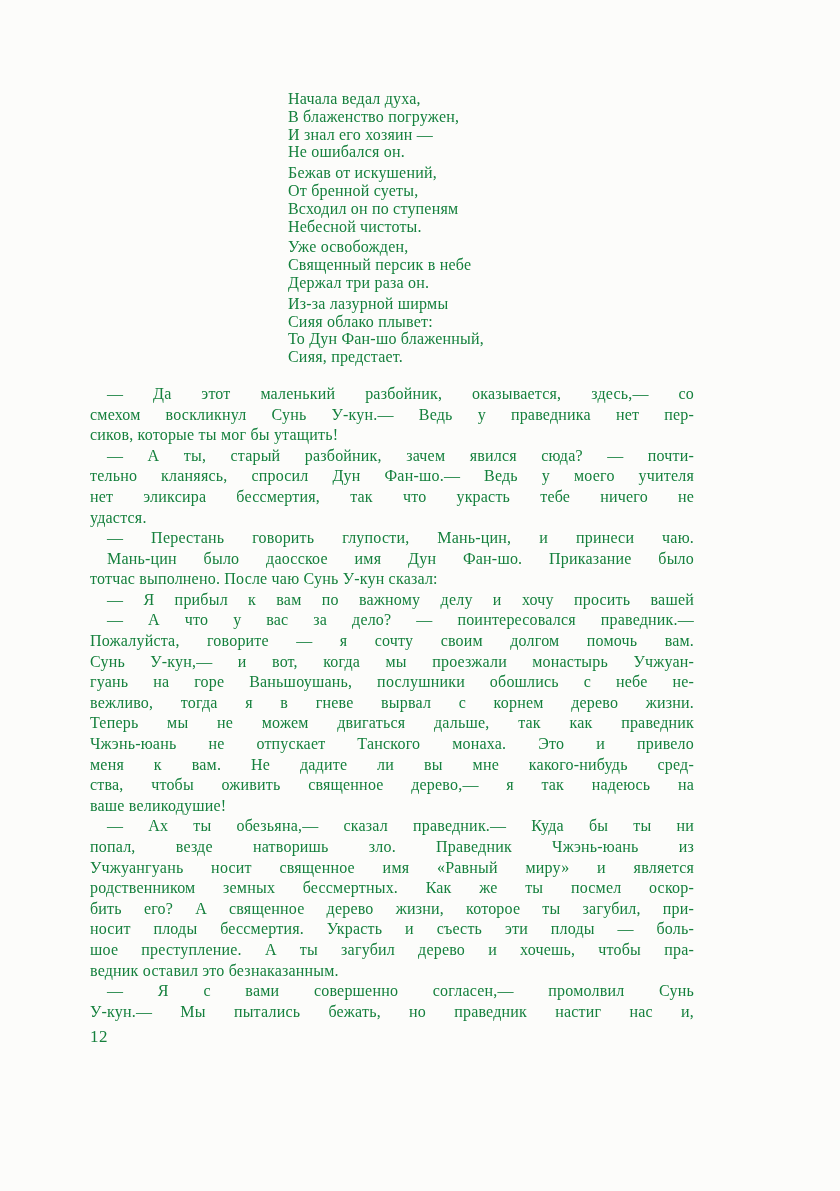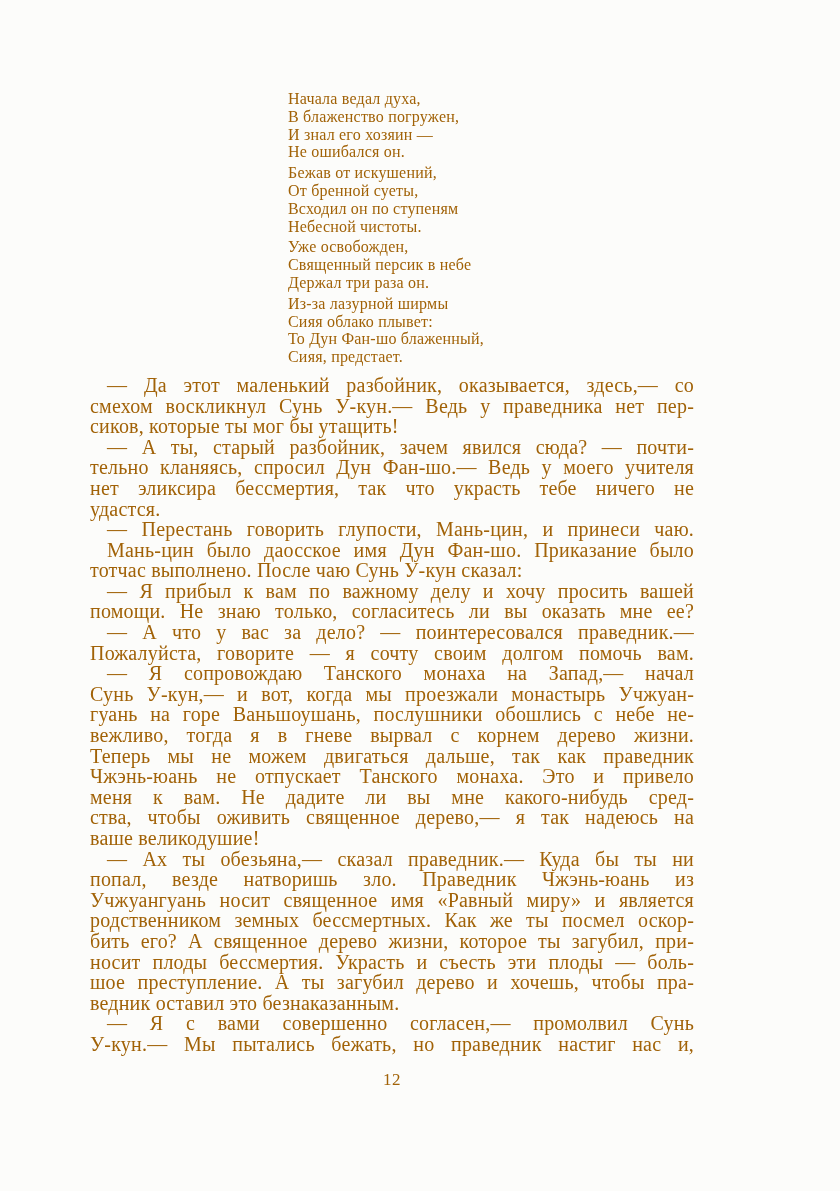--- a/index.html
+++ b/index.html
@@ -9,57 +9,56 @@
     height: 1191px;
     background: #fbfbf9;
     overflow: hidden;
   }
   .page {
     position: relative;
     width: 840px;
     height: 1191px;
     background: #fcfcfa;
     font-family: "Liberation Serif", "DejaVu Serif", serif;
-    color: #a16207;
+    color: #15803d;
   }
   .content {
     position: absolute;
     left: 90px;
     top: 0;
     width: 604px;
   }
   
   .verse {
     margin: 90px 0 0 198px;
     font-size: 16px;
   }
   .stanza + .stanza { margin-top: 3px; }
   .vline {
     line-height: 17.8px;
     letter-spacing: 0.2px;
     white-space: nowrap;
   }
   
   .prose {
-    margin-top: 9px;
-    font-size: 20px;
+    margin-top: 18px;
+    font-size: 16px;
   }
   .pline {
     line-height: 20.6px;
     letter-spacing: 0.2px;
     text-align: justify;
     text-align-last: justify;
   }
   .pline.unjust { text-align-last: left; }
   .pline.first { text-indent: 17px; }
   
   .pageno {
-    margin-top: 15px;
+    margin-top: 5px;
     width: 604px;
-    text-align: center;
     font-size: 17px;
     letter-spacing: 0.5px;
   }
 </style>
 </head>
 <body>
 
 <div class="page">
   <div class="content">
     <div class="verse">
@@ -101,28 +100,26 @@
         </div>
         <div class="para">
           <div class="pline first">— Перестань говорить глупости, Мань-цин, и принеси чаю.</div>
         </div>
         <div class="para">
           <div class="pline first">Мань-цин было даосское имя Дун Фан-шо. Приказание было</div>
           <div class="pline unjust">тотчас выполнено. После чаю Сунь У-кун сказал:</div>
         </div>
         <div class="para">
           <div class="pline first">— Я прибыл к вам по важному делу и хочу просить вашей</div>
-          <div class="pline">помощи. Не знаю только, согласитесь ли вы оказать мне ее?</div>
         </div>
         <div class="para">
           <div class="pline first">— А что у вас за дело? — поинтересовался праведник.—</div>
           <div class="pline">Пожалуйста, говорите — я сочту своим долгом помочь вам.</div>
         </div>
         <div class="para">
-          <div class="pline first">— Я сопровождаю Танского монаха на Запад,— начал</div>
           <div class="pline">Сунь У-кун,— и вот, когда мы проезжали монастырь Учжуан-</div>
           <div class="pline">гуань на горе Ваньшоушань, послушники обошлись с небе не-</div>
           <div class="pline">вежливо, тогда я в гневе вырвал с корнем дерево жизни.</div>
           <div class="pline">Теперь мы не можем двигаться дальше, так как праведник</div>
           <div class="pline">Чжэнь-юань не отпускает Танского монаха. Это и привело</div>
           <div class="pline">меня к вам. Не дадите ли вы мне какого-нибудь сред-</div>
           <div class="pline">ства, чтобы оживить священное дерево,— я так надеюсь на</div>
           <div class="pline unjust">ваше великодушие!</div>
         </div>
         <div class="para">

